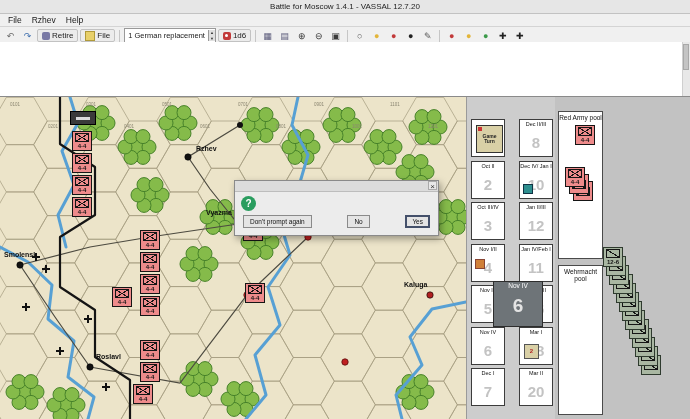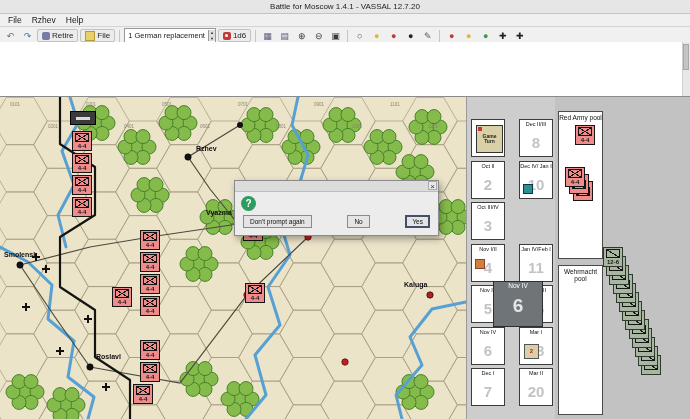--- a/index.html
+++ b/index.html
@@ -514,20 +514,24 @@
       </div>
       <div class="cell" style="left: 52px; top: 22px; width: 34px; height: 38px;">
         <div class="lbl">Dec II/III</div>
         <div class="num">8</div>
       </div>
       <div class="cell" style="left: 52px; top: 63.5px; width: 34px; height: 38px;">
         <div class="lbl">Dec IV/ Jan I</div>
         <div class="num">10</div>
         <span class="chip teal"></span>
       </div>
+      <div class="cell" style="left: 52px; top: 105px; width: 34px; height: 38px;">
+        <div class="lbl">Jan II/III</div>
+        <div class="num">12</div>
+      </div>
       <div class="cell" style="left: 52px; top: 146.5px; width: 34px; height: 38px;">
         <div class="lbl">Jan IV/Feb I</div>
         <div class="num">11</div>
       </div>
       <div class="cell" style="left: 52px; top: 188px; width: 34px; height: 38px;">
         <div class="lbl">Feb II/III</div>
         <div class="num">16</div>
       </div>
       <div class="cell" style="left: 52px; top: 229.5px; width: 34px; height: 38px;">
         <div class="lbl">Mar I</div>

